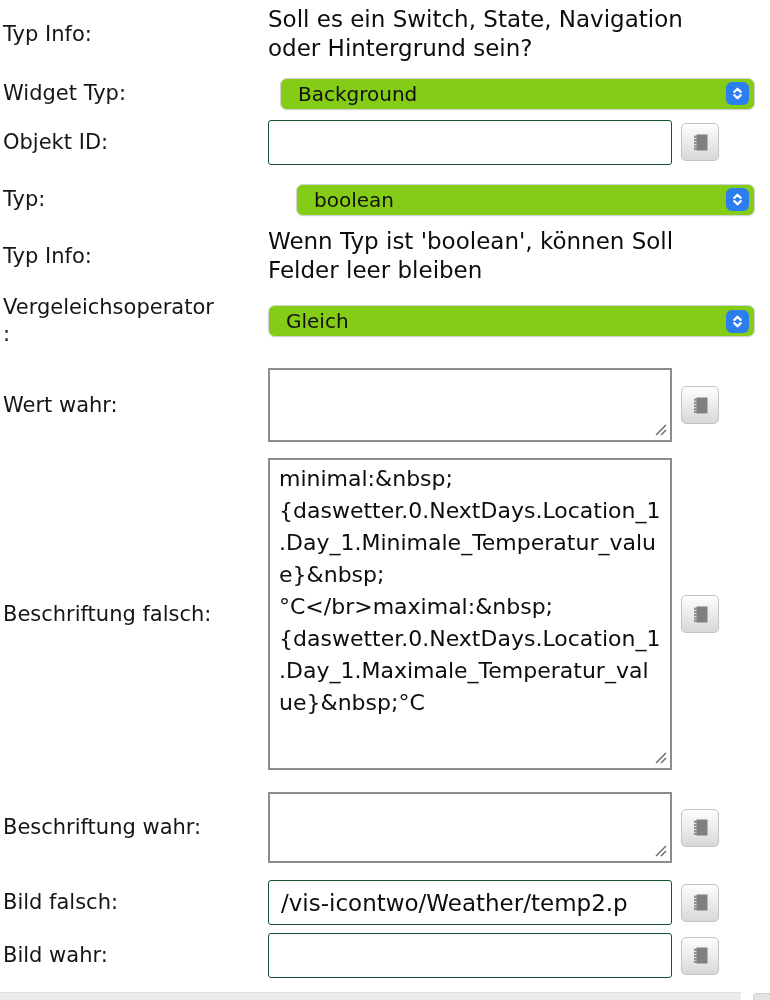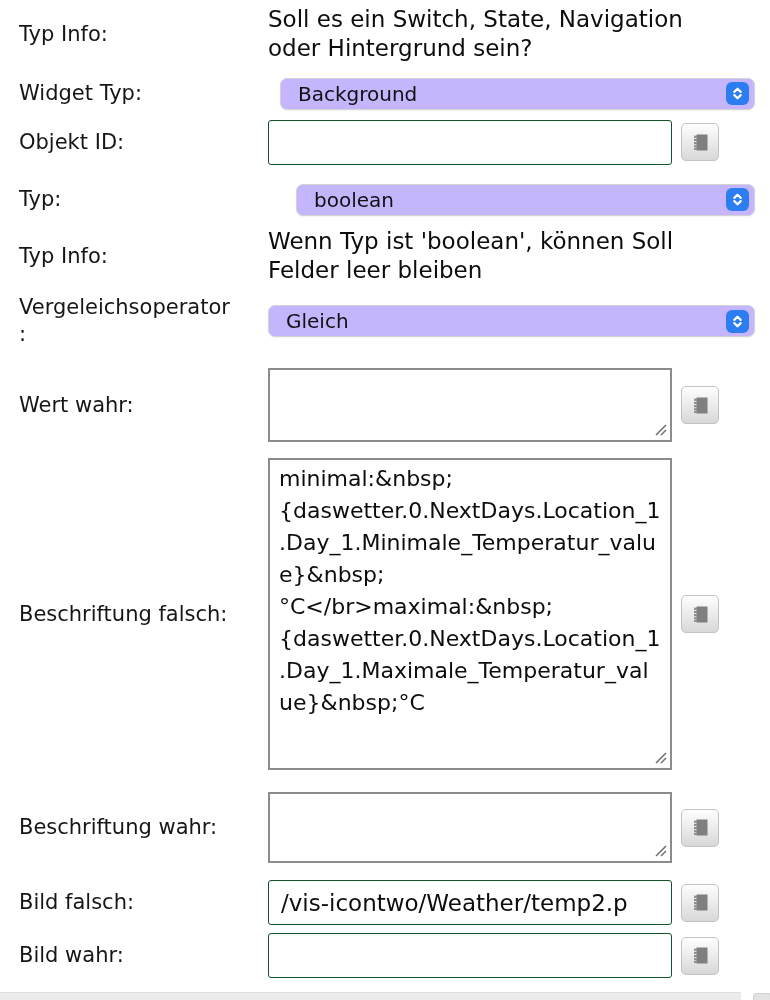--- a/index.html
+++ b/index.html
@@ -8,32 +8,32 @@
     background: #ffffff;
     font-family: "DejaVu Sans", "Liberation Sans", sans-serif;
     color: #0e0e0e;
     overflow: hidden;
     position: relative;
   }
   .form { width: 770px; }
   .row { display: flex; align-items: center; }
   .label {
     flex: 0 0 268px; width: 268px; box-sizing: border-box;
-    padding-left: 19px;
+    padding-left: 3px;
     font-size: 21px; line-height: 1.3; color: #161616;
     white-space: pre-line;
   }
   .control { flex: 1; display: flex; align-items: center; min-width: 0; }
 
   .info-text { font-size: 23px; line-height: 1.28; max-width: 472px; color: #0d0d0d; }
 
   
   .select {
     flex: 1; height: 32px; margin-right: 15px;
-    background: #c4b5fd;
+    background: #84cc16;
     border: 1px solid #d3d3d3; border-radius: 7px;
     box-shadow: 0 1px 2px rgba(0,0,0,0.05);
     display: flex; align-items: center;
     padding: 0 5px 0 17px; box-sizing: border-box;
     cursor: default;
   }
   .select-value { flex: 1; font-size: 20px; color: #111; overflow: hidden; white-space: nowrap; }
   .select-badge {
     width: 23px; height: 23px; border-radius: 6px;
     display: flex; align-items: center; justify-content: center;

